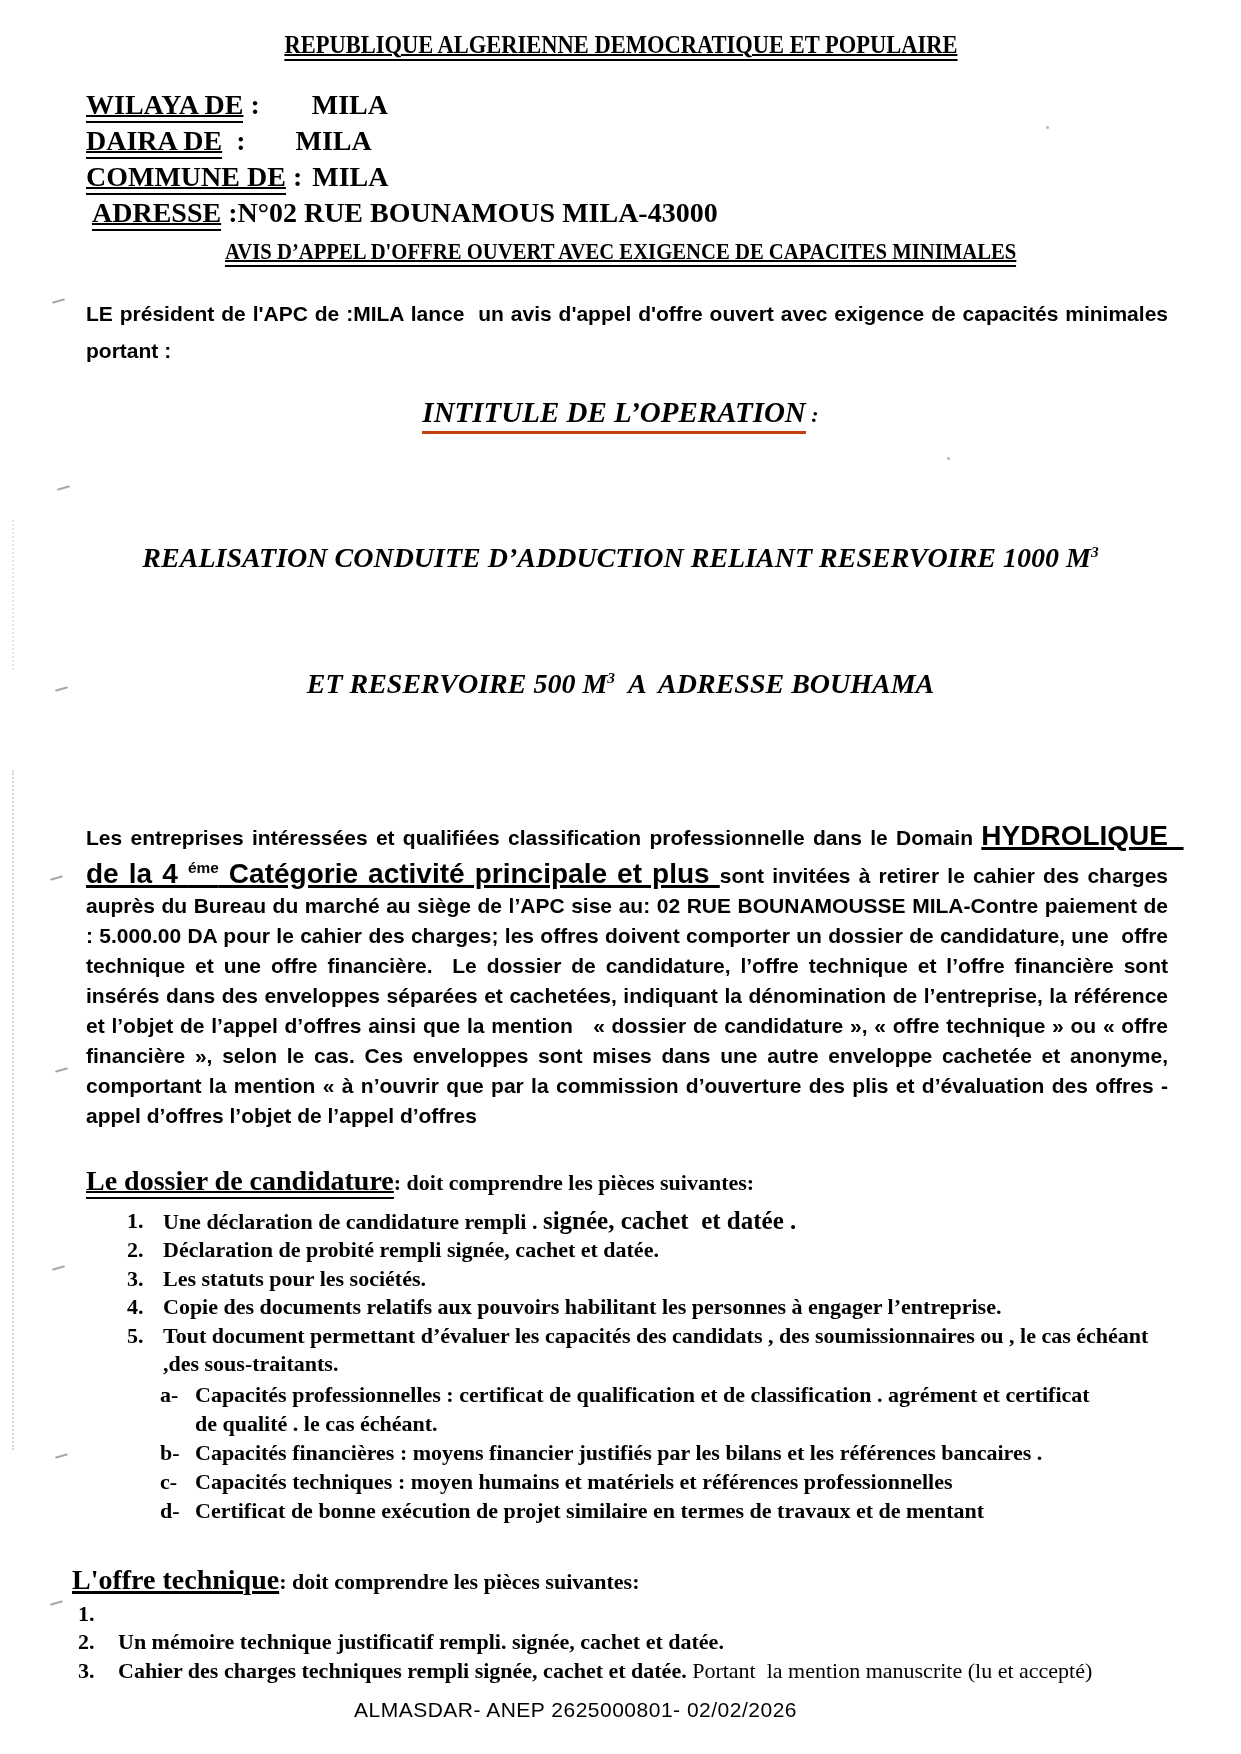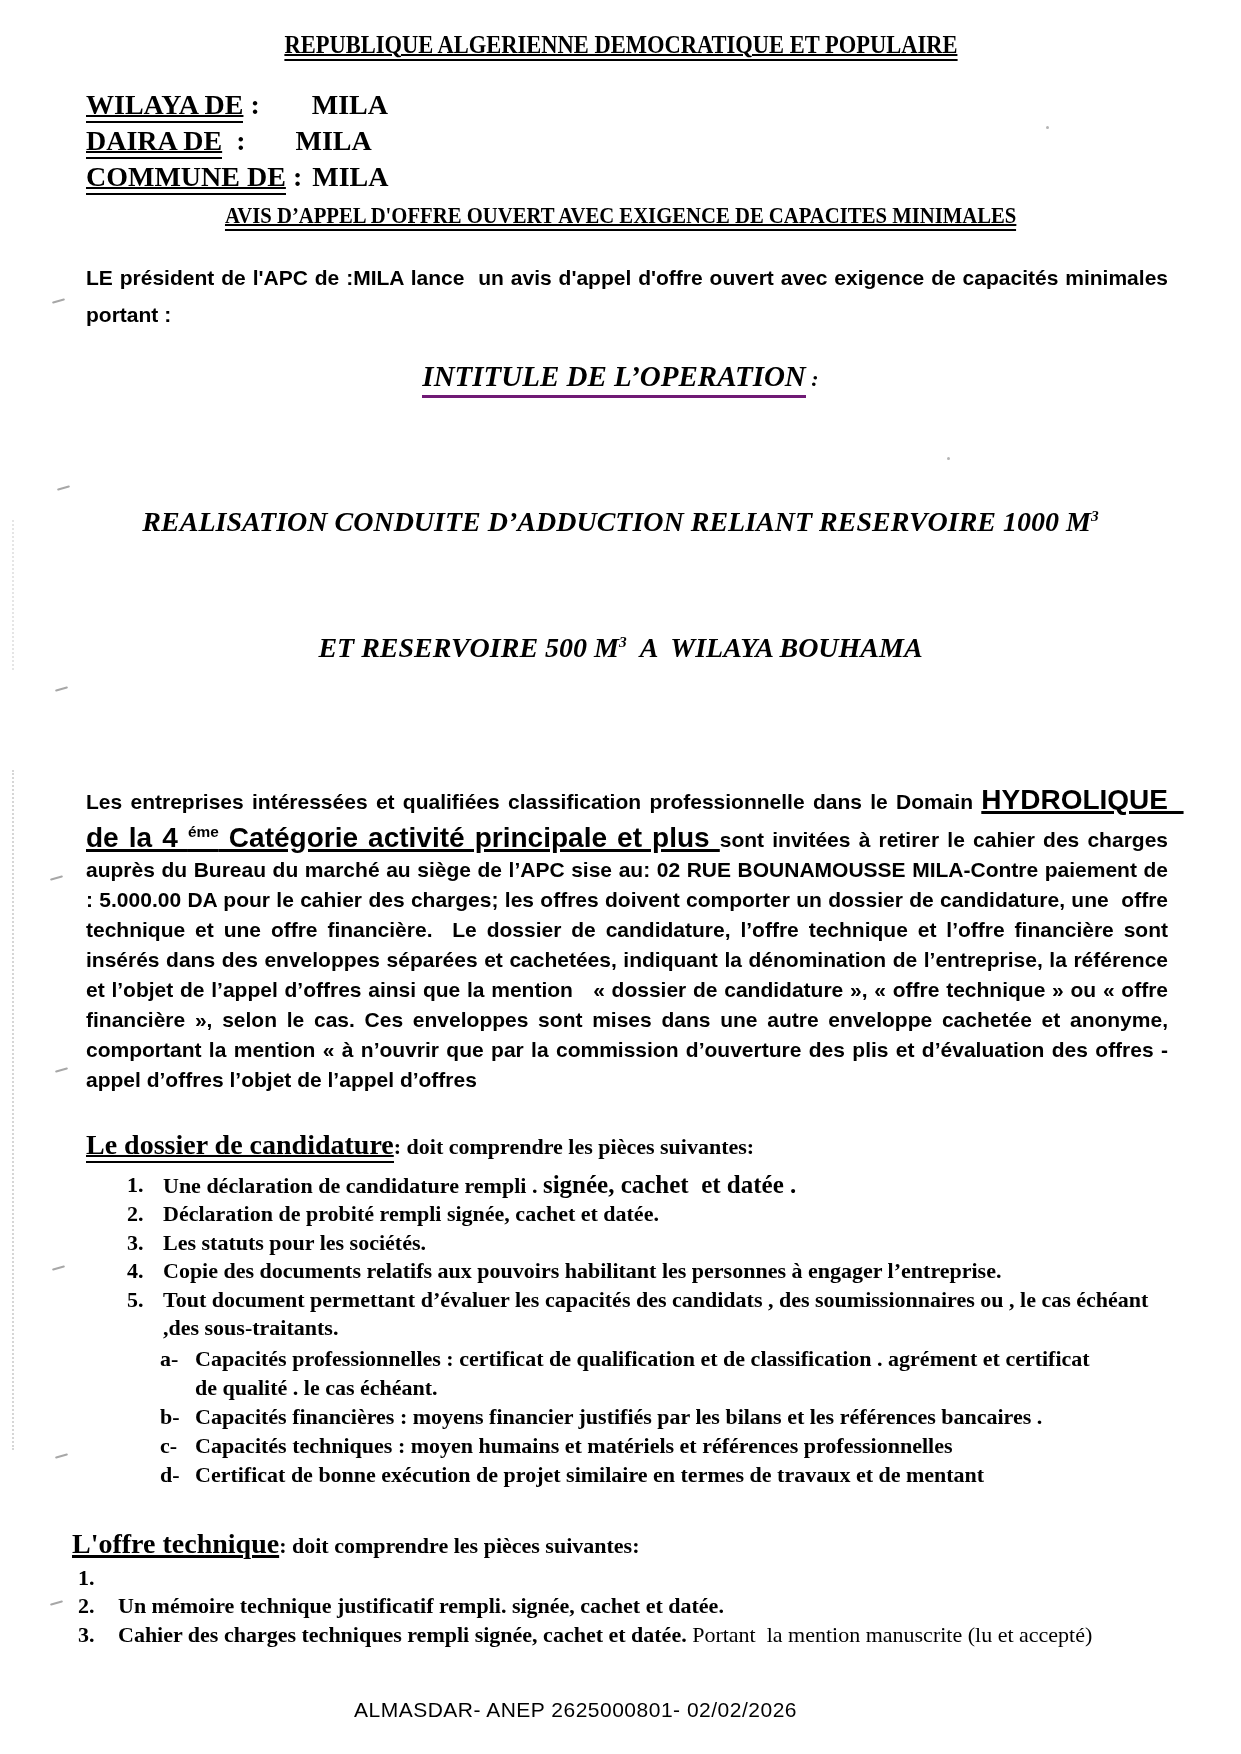--- a/index.html
+++ b/index.html
@@ -43,21 +43,21 @@
     margin:26px 73px 0 86px;
     font-family:"Liberation Sans","DejaVu Sans",sans-serif;
     font-weight:bold; font-size:21px; line-height:37px;
     text-align:justify; white-space:pre-wrap;
   }
 
   .op-heading {
     text-align:center; margin-top:24px;
     font-style:italic; font-weight:bold; font-size:29px; line-height:38px;
   }
-  .op-underline { border-bottom:3px solid #701a75; padding-bottom:3px; }
+  .op-underline { border-bottom:3px solid #c2410c; padding-bottom:3px; }
   .op-colon { font-size:22px; }
 
   .op-title { text-align:center; margin-top:18px; font-style:italic; font-weight:bold; font-size:28px; line-height:40px; white-space:pre-wrap; }
   .op-title sup { font-size:0.55em; }
 
   .body-par {
     margin:36px 73px 0 86px;
     font-family:"Liberation Sans","DejaVu Sans",sans-serif;
     font-weight:bold; font-size:21px; line-height:30px;
     text-align:justify; white-space:pre-wrap;
@@ -102,31 +102,32 @@
 <body>
 
 <div class="page">
 
   <div class="country-title"><span class="squeeze"><span class="dbl">REPUBLIQUE ALGERIENNE DEMOCRATIQUE ET POPULAIRE</span></span></div>
 
   <div class="header-block">
     <div class="hdr-row"><span class="lbl dbl">WILAYA DE</span><span class="sep"> :</span><span class="value">MILA</span></div>
     <div class="hdr-row"><span class="lbl dbl">DAIRA DE</span><span class="sep">  :</span><span class="value">MILA</span></div>
     <div class="hdr-row"><span class="lbl dbl">COMMUNE DE</span><span class="sep"> :</span><span class="value">MILA</span></div>
+    <div class="hdr-row"><span class="lbl dbl">ADRESSE</span><span class="sep"> :</span><span class="value">N°02 RUE BOUNAMOUS MILA-43000</span></div>
   </div>
 
   <div class="notice-title"><span class="squeeze"><span class="dbl">AVIS D’APPEL D'OFFRE OUVERT AVEC EXIGENCE DE CAPACITES MINIMALES</span></span></div>
 
   <p class="intro">LE président de l'APC de :MILA lance  un avis d'appel d'offre ouvert avec exigence de capacités minimales portant :</p>
 
   <div class="op-heading"><span class="op-underline">INTITULE DE L’OPERATION</span><span class="op-colon"> :</span></div>
 
   <div class="op-title">
     <div class="op-line"><span>REALISATION CONDUITE D’ADDUCTION RELIANT RESERVOIRE 1000 M</span><sup>3</sup></div>
-    <div class="op-line"><span>ET RESERVOIRE 500 M</span><sup>3</sup><span>  A  WILAYA BOUHAMA</span></div>
+    <div class="op-line"><span>ET RESERVOIRE 500 M</span><sup>3</sup><span>  A  ADRESSE BOUHAMA</span></div>
   </div>
 
   <p class="body-par"><span>Les entreprises intéressées et qualifiées classification professionnelle dans le Domain </span><span class="hydro"><span>HYDROLIQUE  de la 4 </span><sup>éme</sup><span> Catégorie activité principale et plus </span></span><span>sont invitées à retirer le cahier des charges auprès du Bureau du marché au siège de l’APC sise au: 02 RUE BOUNAMOUSSE MILA-Contre paiement de : 5.000.00 DA pour le cahier des charges; les offres doivent comporter un dossier de candidature, une  offre technique et une offre financière.  Le dossier de candidature, l’offre technique et l’offre financière sont insérés dans des enveloppes séparées et cachetées, indiquant la dénomination de l’entreprise, la référence et l’objet de l’appel d’offres ainsi que la mention   « dossier de candidature », « offre technique » ou « offre financière », selon le cas. Ces enveloppes sont mises dans une autre enveloppe cachetée et anonyme, comportant la mention « à n’ouvrir que par la commission d’ouverture des plis et d’évaluation des offres - appel d’offres l’objet de l’appel d’offres</span></p>
 
   <div class="section dossier">
     <div class="section-heading"><span class="big dbl">Le dossier de candidature</span><span class="tail">: doit comprendre les pièces suivantes:</span></div>
     <div class="num-list">
       <div class="num-item">
           <span class="num">1.</span>
           <div class="txt"><span>Une déclaration de candidature rempli . </span><span class="large">signée, cachet  et datée .</span></div>

